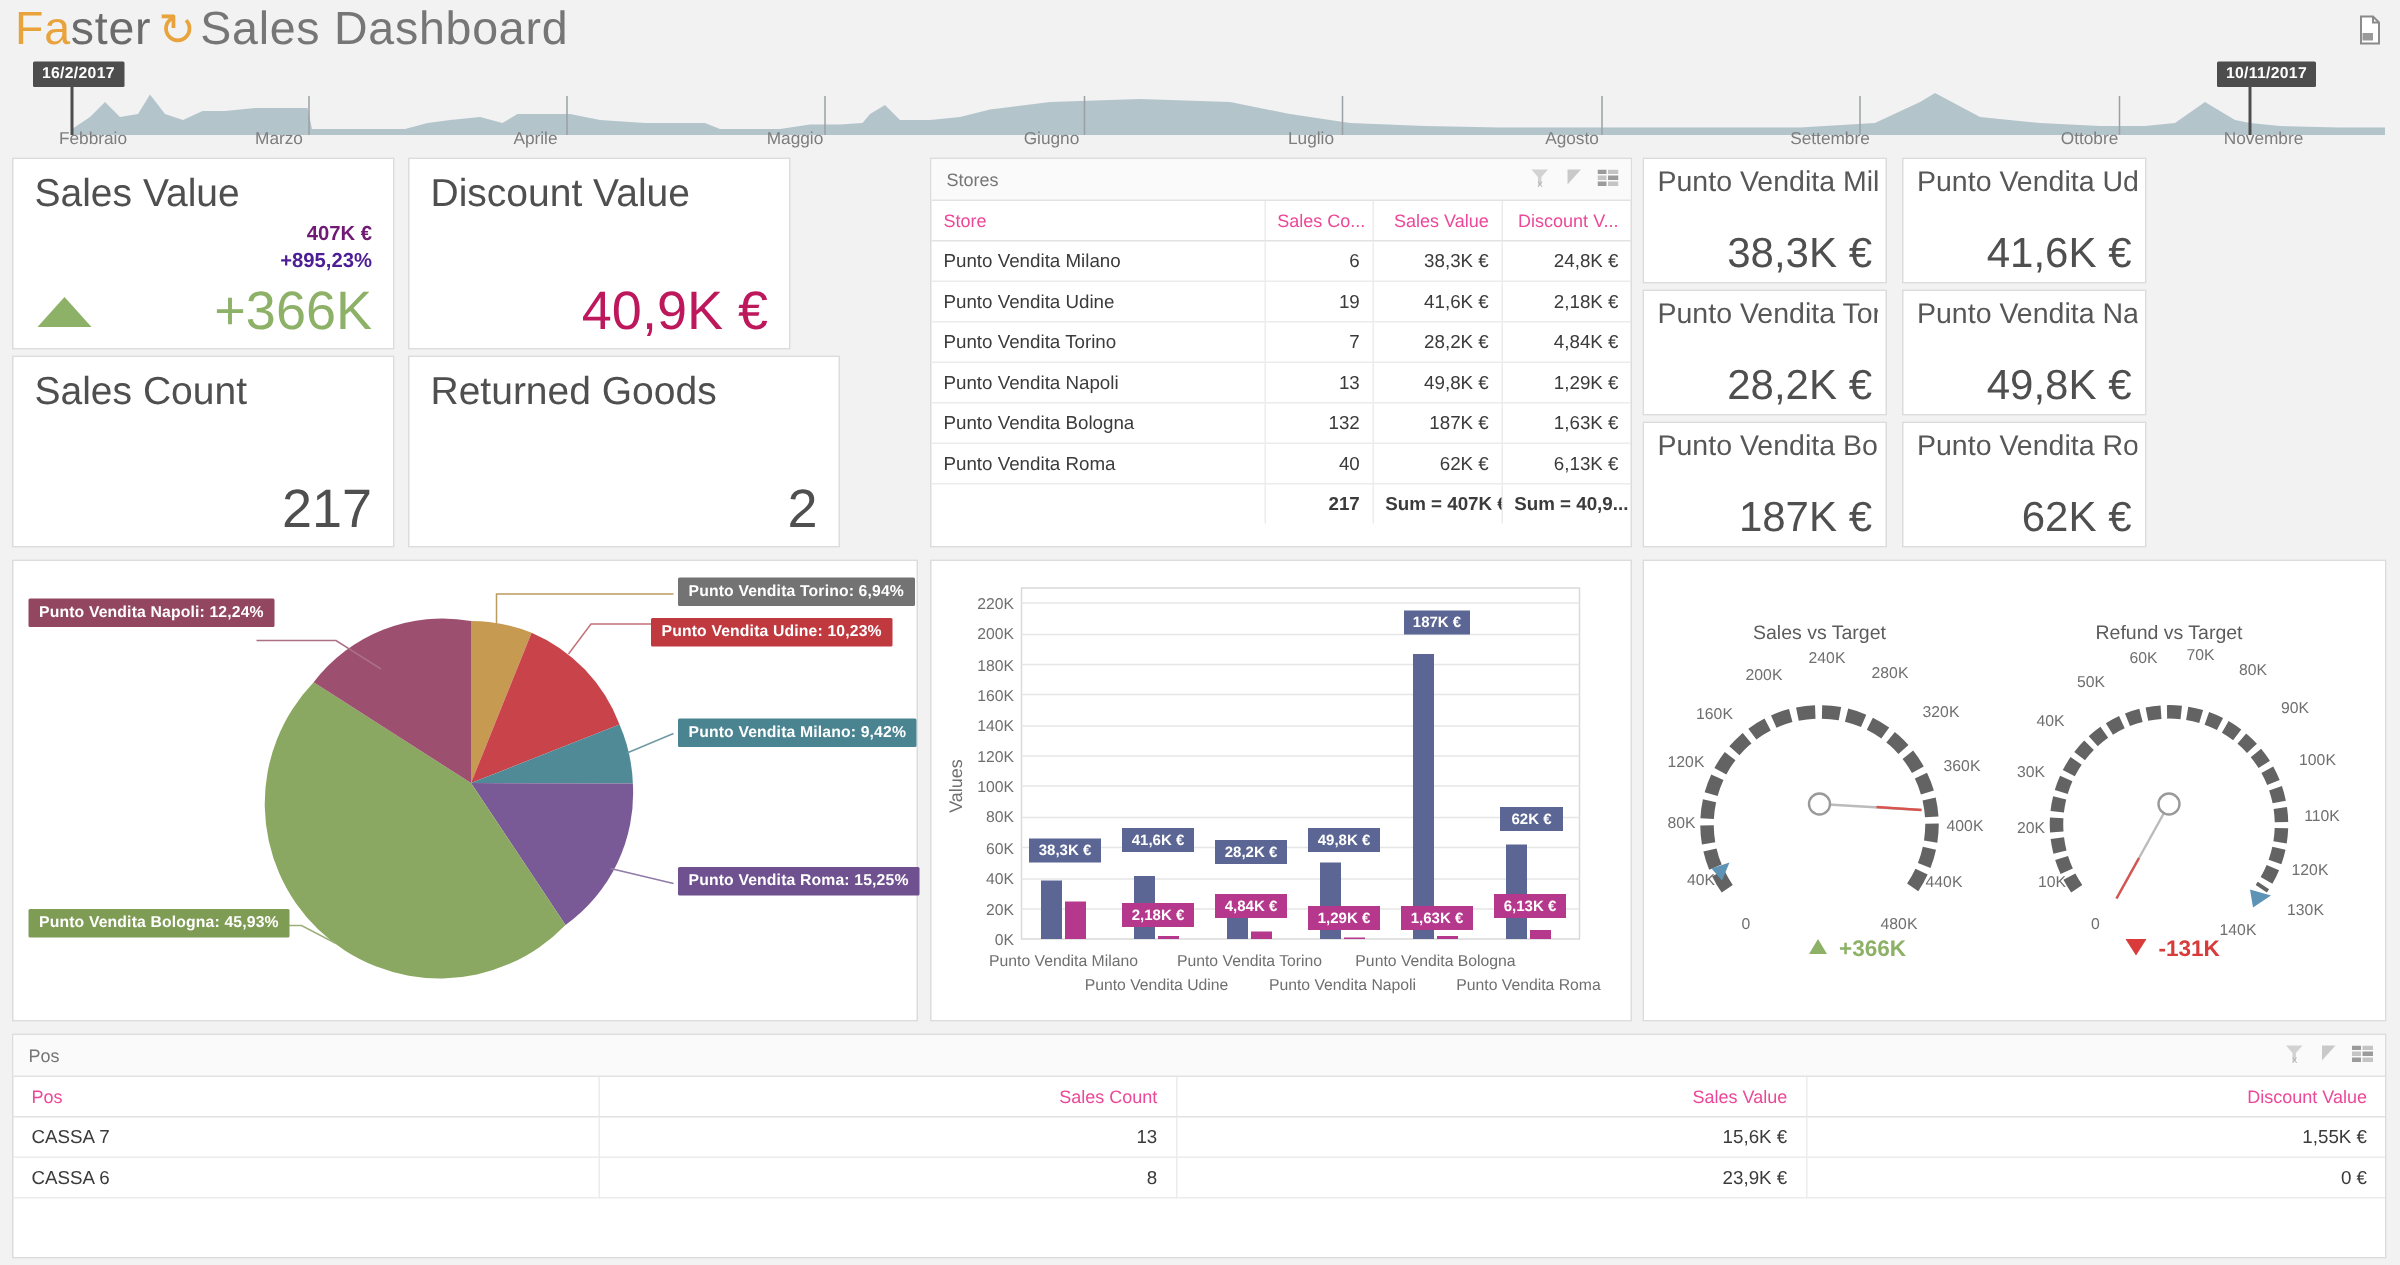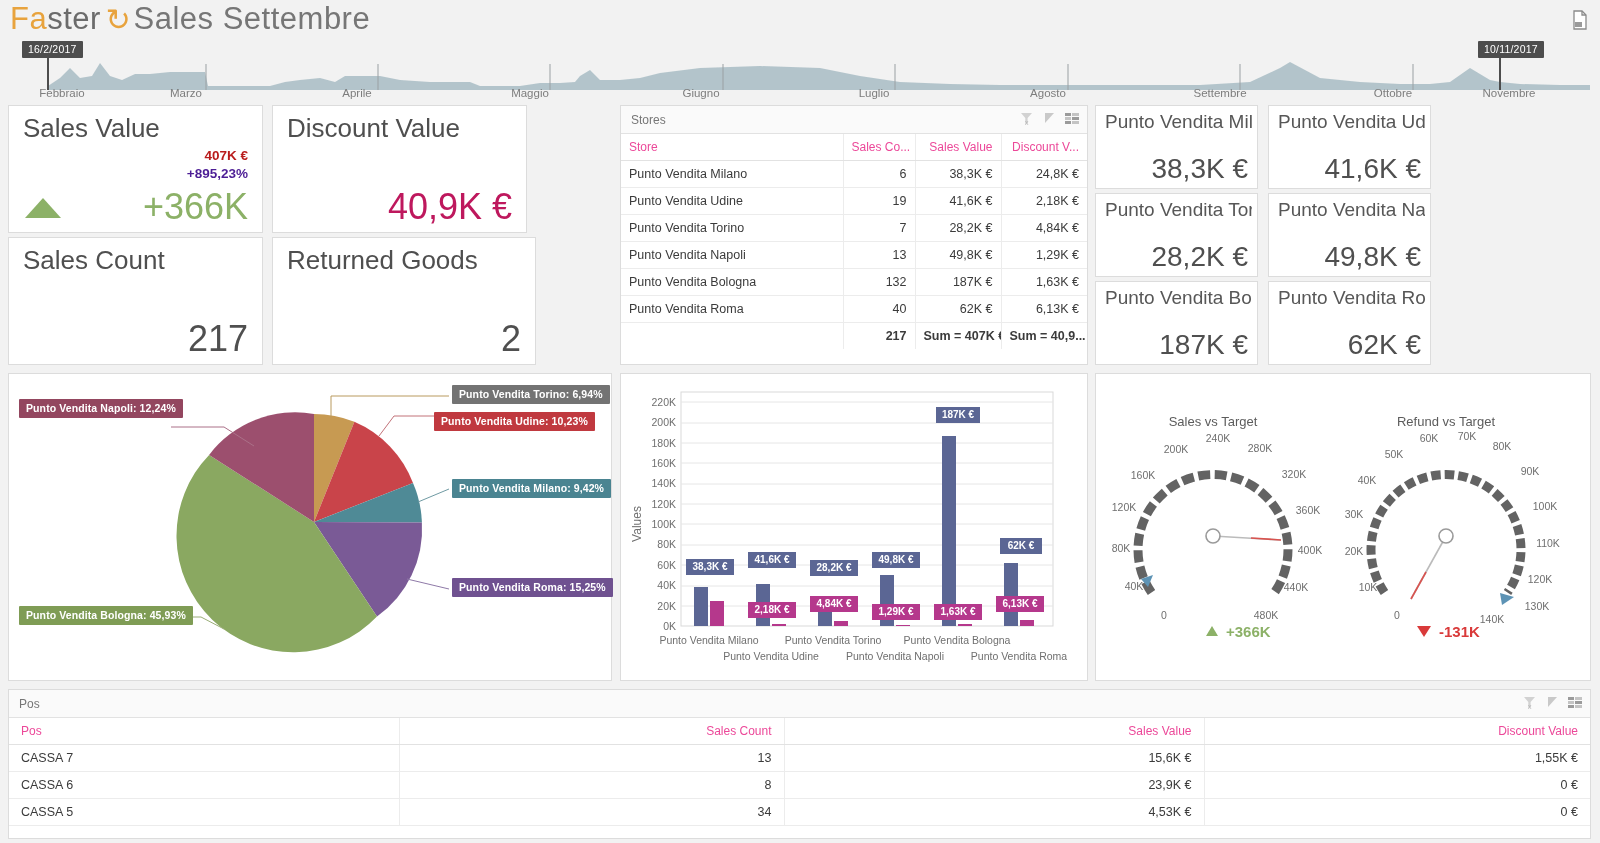--- a/index.html
+++ b/index.html
@@ -35,21 +35,21 @@
   
   #timeline {
     position: absolute; left: 0; top: 38px; width: 1600px; height: 67px;
     background: #f2f2f2;
   }
   #timeline svg { position: absolute; left: 0; top: 0; }
   .tl-badge {
     position: absolute; top: 3px;
     background: #4d4d4d; color: #fff; font-size: 10.5px;
     padding: 2px 6px 3px; border-radius: 1px; white-space: nowrap;
-    font-weight: normal; letter-spacing: .2px;
+    font-weight: bold; letter-spacing: .2px;
   }
   .tl-month {
     position: absolute; top: 49px; font-size: 11.5px; color: #7d7d7d;
     transform: translateX(-50%); white-space: nowrap;
   }
 
   
   .panel {
     position: absolute; background: #fff;
     border: 1px solid #dcdcdc;
@@ -102,21 +102,21 @@
   .bar-tag { font-size: 10px; fill: #fff; font-weight: bold; font-family: "Liberation Sans", sans-serif; }
   .g-title { font-size: 13px; fill: #5c5c5c; font-family: "Liberation Sans", sans-serif; }
   .g-tick { font-size: 10.5px; fill: #6f6f6f; font-family: "Liberation Sans", sans-serif; }
   .g-foot { font-size: 15px; font-weight: bold; font-family: "Liberation Sans", sans-serif; }
 </style>
 </head>
 <body>
 
 <div id="header">
   <div id="logo">
-    <span class="fa">Fa</span><span class="ster">ster</span><span class="swoosh">↺</span><span class="subtitle">Sales Settembre</span>
+    <span class="fa">Fa</span><span class="ster">ster</span><span class="swoosh">↺</span><span class="subtitle">Sales Dashboard</span>
   </div>
   <svg id="export-icon" viewBox="0 0 20 20">
     <path d="M4 1 h8 l4 4 v14 h-12 z" fill="#fff" stroke="#8a8a8a" stroke-width="1.3"></path>
     <path d="M12 1 v4 h4" fill="none" stroke="#8a8a8a" stroke-width="1.3"></path>
     <path d="M5 12 h7 v5 h-7 z" fill="#9a9a9a"></path>
   </svg>
 </div>
 
 <div id="timeline">
   <svg width="1600" height="67">
@@ -144,37 +144,37 @@
   <div class="tl-month" style="left:701px">Giugno</div>
   <div class="tl-month" style="left:874px">Luglio</div>
   <div class="tl-month" style="left:1048px">Agosto</div>
   <div class="tl-month" style="left:1220px">Settembre</div>
   <div class="tl-month" style="left:1393px">Ottobre</div>
   <div class="tl-month" style="left:1509px">Novembre</div>
 </div>
 
 <div class="panel" style="left:8px; top:105px; width:255px; height:128px;">
   <div class="kpi-title">Sales Value</div>
-  <div class="kpi-sub" style="top:42px; color:#b91c1c;">407K €</div>
+  <div class="kpi-sub" style="top:42px; color:#701a75;">407K €</div>
   <div class="kpi-sub" style="top:60px; color:#4c1d95;">+895,23%</div>
   <div class="kpi-tri" style="border-bottom:20px solid #8cb167;"></div>
   <div class="kpi-big" style="color:#8cb167;">+366K</div>
 </div>
 
 <div class="panel" style="left:272px; top:105px; width:255px; height:128px;">
   <div class="kpi-title">Discount Value</div>
   <div class="kpi-big" style="color:#be185d;">40,9K €</div>
 </div>
 
 <div class="panel" style="left:8px; top:237px; width:255px; height:128px;">
   <div class="kpi-title">Sales Count</div>
   <div class="kpi-big" style="color:#4f4f4f;">217</div>
 </div>
 
-<div class="panel" style="left:272px; top:237px; width:264px; height:128px;">
+<div class="panel" style="left:272px; top:237px; width:288px; height:128px;">
   <div class="kpi-title">Returned Goods</div>
   <div class="kpi-big" style="color:#4f4f4f;">2</div>
 </div>
 
 <div class="panel" style="left:620px; top:105px; width:468px; height:260px;">
   <div class="tbl-head">
     <span class="tname">Stores</span>
     <span class="tbl-icons">
       <svg width="14" height="13" viewBox="0 0 14 13">
         <path d="M1 1 h11 l-4.4 5 v5 l-2.3 1.4 v-6.4 z" fill="#d2d2d2"></path>
@@ -530,22 +530,16 @@
           <td style="padding-right:12px">13</td>
           <td style="padding-right:12px">15,6K €</td>
           <td style="padding-right:12px">1,55K €</td>
         </tr>
         <tr style="height:27px">
           <td class="l" style="padding-left:12px">CASSA 6</td>
           <td style="padding-right:12px">8</td>
           <td style="padding-right:12px">23,9K €</td>
           <td style="padding-right:12px">0 €</td>
         </tr>
-        <tr style="height:27px">
-          <td class="l" style="padding-left:12px">CASSA 5</td>
-          <td style="padding-right:12px">34</td>
-          <td style="padding-right:12px">4,53K €</td>
-          <td style="padding-right:12px">0 €</td>
-        </tr>
       </tbody>
     </table>
   </div>
 </div>
 
 </body></html>

